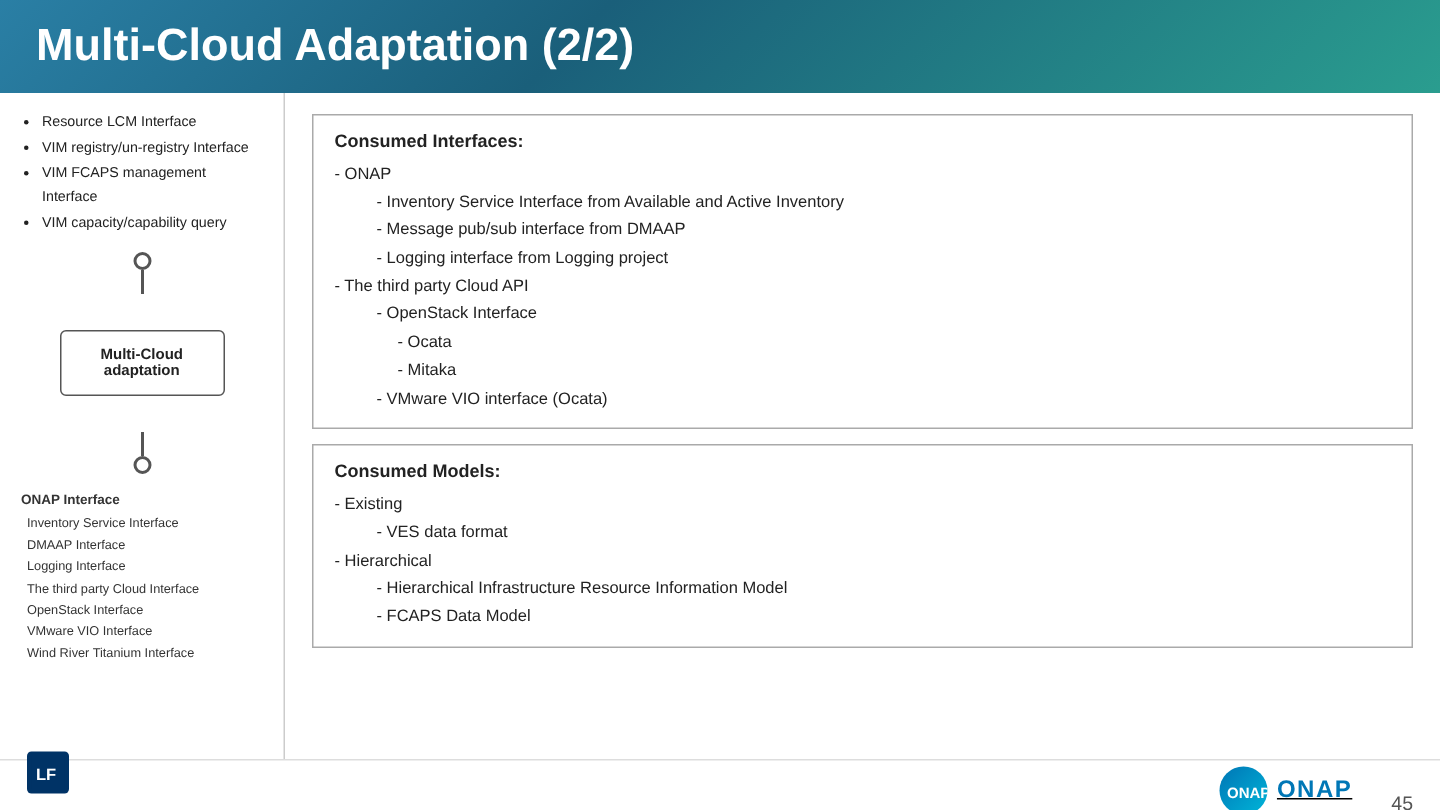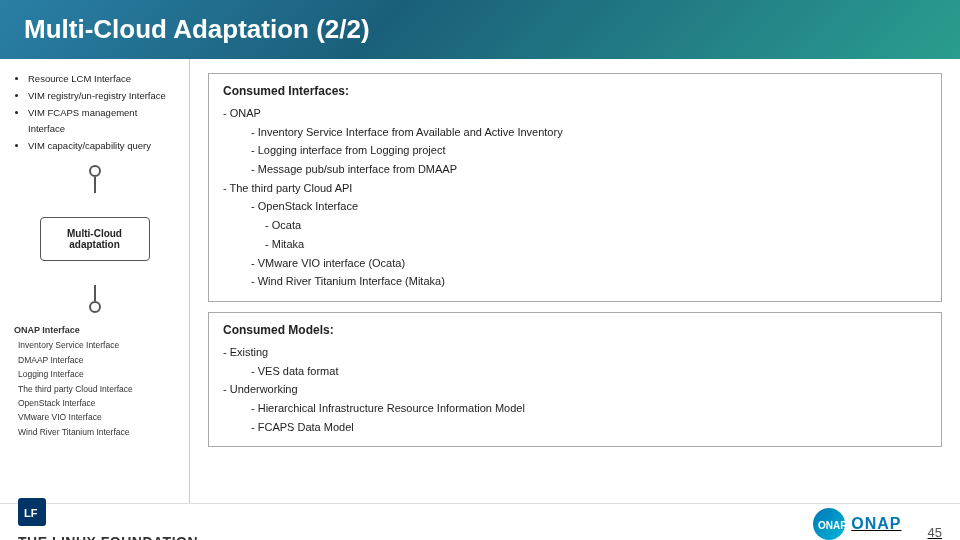--- a/index.html
+++ b/index.html
@@ -12,21 +12,21 @@
     }
 
     
     .header {
       background: linear-gradient(135deg, #2a7fa5 0%, #1a5f7a 40%, #2a9d8f 100%);
       padding: 14px 24px;
       position: relative;
     }
     .header-title {
       color: #fff;
-      font-size: 26px;
+      font-size: 30px;
       font-weight: bold;
     }
 
     
     .content {
       display: flex;
       height: calc(540px - 56px - 40px);
     }
 
     
@@ -236,39 +236,38 @@
     </div>
   </div>
 
   <div class="right-panel">
 
     <div class="consumed-interfaces">
       <div class="section-title">Consumed Interfaces:</div>
 
       <div class="list-item level0">- ONAP</div>
       <div class="list-item level2 dash">Inventory Service Interface from Available and Active Inventory</div>
+      <div class="list-item level2 dash">Message pub/sub interface from DMAAP</div>
       <div class="list-item level2 dash">Logging interface from Logging project</div>
-      <div class="list-item level2 dash">Message pub/sub interface from DMAAP</div>
 
       <div class="list-item level0">- The third party Cloud API</div>
       <div class="list-item level2 dash">OpenStack Interface</div>
       <div class="list-item level3 dash">Ocata</div>
       <div class="list-item level3 dash">Mitaka</div>
 
       <div class="list-item level2 dash">VMware VIO interface (Ocata)</div>
-      <div class="list-item level2 dash">Wind River Titanium Interface (Mitaka)</div>
     </div>
 
     <div class="consumed-models">
       <div class="section-title">Consumed Models:</div>
 
       <div class="list-item level0">- Existing</div>
       <div class="list-item level2 dash">VES data format</div>
 
-      <div class="list-item level0">- Underworking</div>
+      <div class="list-item level0">- Hierarchical</div>
       <div class="list-item level2 dash">Hierarchical Infrastructure Resource Information Model</div>
       <div class="list-item level2 dash">FCAPS Data Model</div>
     </div>
 
   </div>
 </div>
 
 <div class="footer">
   <div class="footer-left">
     <div class="footer-logo-icon">

